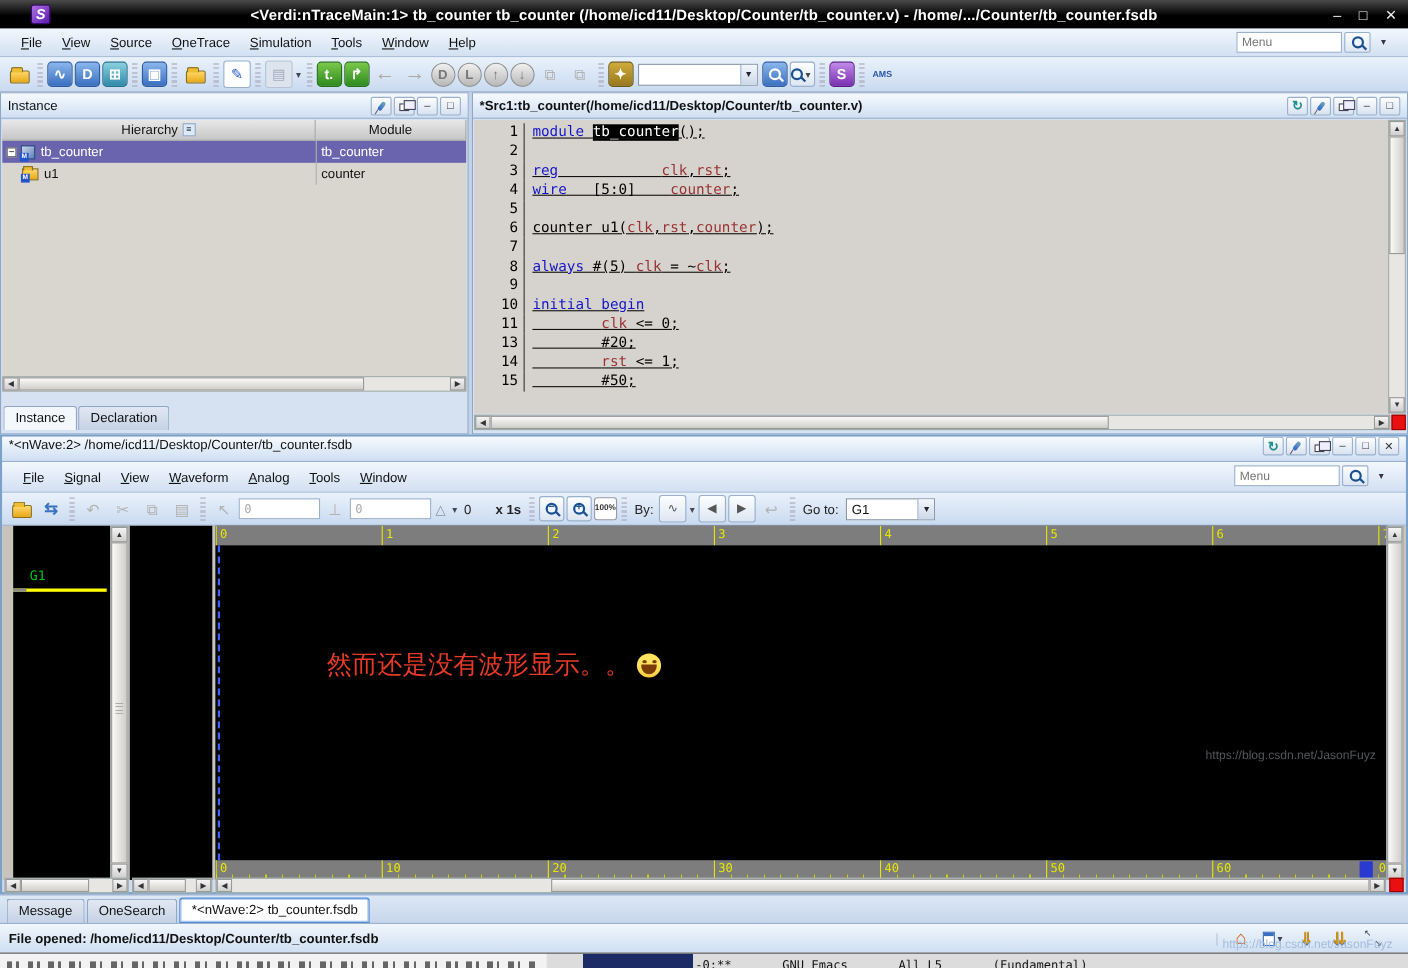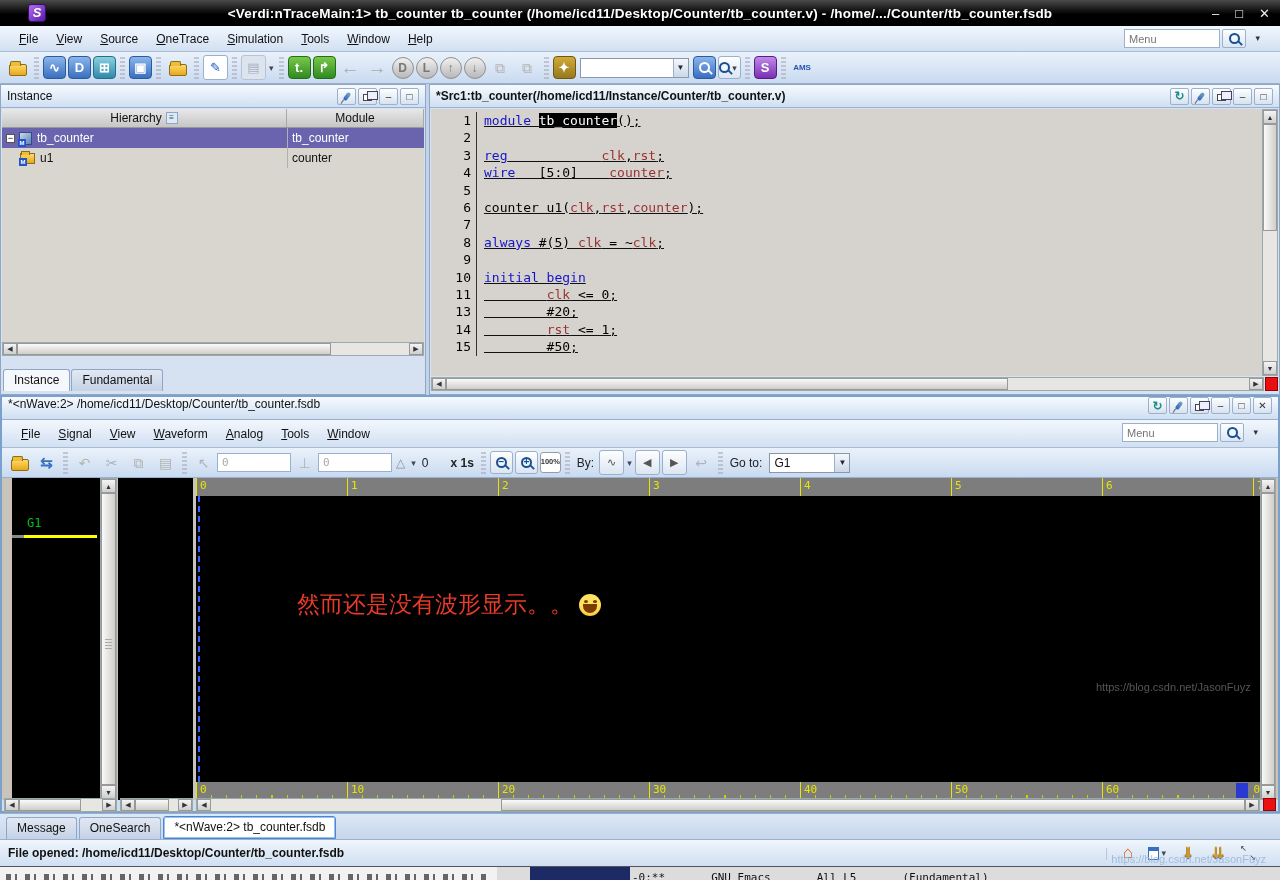--- a/index.html
+++ b/index.html
@@ -338,27 +338,27 @@
         </div>
       <div class="hscroll" style="left:1px;right:1px;bottom:38px;">
         <span class="arr">◀</span>
         <span class="track">
             <span class="thumb" style="left:0;right:20%;"></span>
           </span>
         <span class="arr">▶</span>
       </div>
       <div class="ptabs" id="inst-tabs">
           <span class="ptab active">Instance</span>
-          <span class="ptab">Fundamental</span>
+          <span class="ptab">Declaration</span>
         </div>
     </div>
 
     <div class="panel" style="left:429px;width:851px;">
       <div class="phdr">
-        <span class="ttl bold">*Src1:tb_counter(/home/icd11/Instance/Counter/tb_counter.v)</span>
+        <span class="ttl bold">*Src1:tb_counter(/home/icd11/Desktop/Counter/tb_counter.v)</span>
         <span class="wbtn">
             <span class="sync">↻</span>
           </span>
         <span class="wbtn">
             <span class="i-pin"></span>
           </span>
         <span class="wbtn">
             <span class="i-restore"></span>
           </span>
         <span class="wbtn">–</span>

